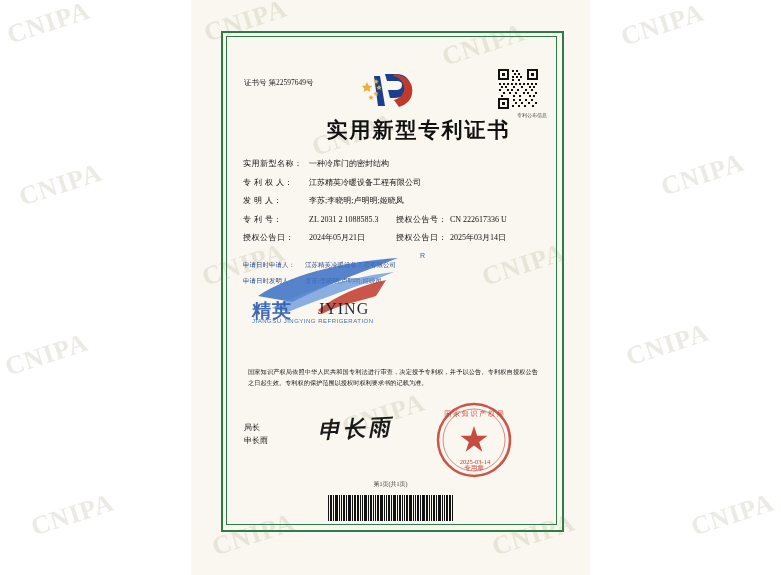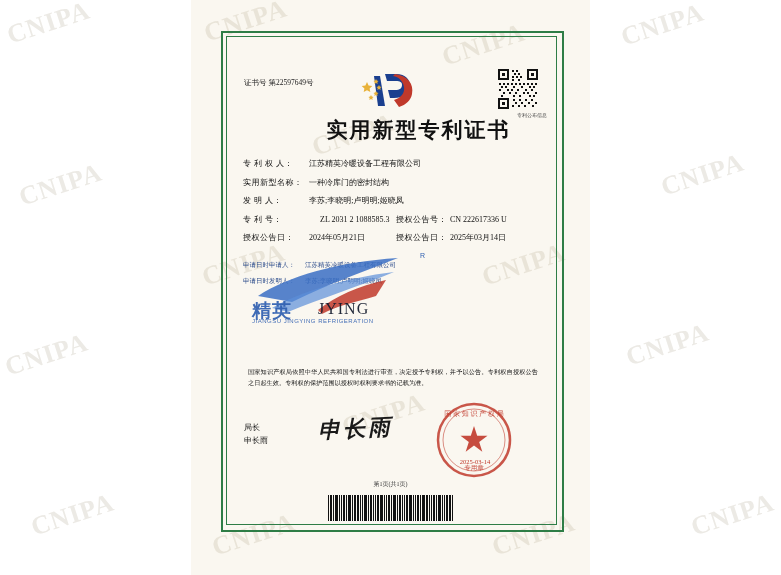--- a/index.html
+++ b/index.html
@@ -243,33 +243,33 @@
           <polygon points="22,21 22.8,22.6 24.6,22.9 23.3,24.1 23.6,25.9 22,25 20.4,25.9 20.7,24.1 19.4,22.9 21.2,22.6"></polygon>
           <polygon points="17,25 17.8,26.6 19.6,26.9 18.3,28.1 18.6,29.9 17,29 15.4,29.9 15.7,28.1 14.4,26.9 16.2,26.6"></polygon>
         </g>
       </svg>
     </div>
 
     <div class="title">实用新型专利证书</div>
 
     <div class="fields">
       <div class="row">
+        <div class="lbl">实用新型名称：</div>
+        <div class="val">一种冷库门的密封结构</div>
+      </div>
+      <div class="row">
         <div class="lbl">专 利 权 人：</div>
         <div class="val">江苏精英冷暖设备工程有限公司</div>
       </div>
       <div class="row">
-        <div class="lbl">实用新型名称：</div>
-        <div class="val">一种冷库门的密封结构</div>
-      </div>
-      <div class="row">
         <div class="lbl">发 明 人：</div>
         <div class="val">李苏;李晓明;卢明明;姬晓凤</div>
       </div>
       <div class="row">
-        <div class="half" style="flex:1;gap:11px;">
+        <div class="half" style="flex:1;">
           <div class="lbl">专 利 号：</div>
           <div class="val">ZL 2031 2 1088585.3</div>
         </div>
         <div class="half2" style="flex:1;">
           <div class="lbl">授权公告号：</div>
           <div class="val">CN 222617336 U</div>
         </div>
       </div>
       <div class="row">
         <div class="half" style="flex:1;">

